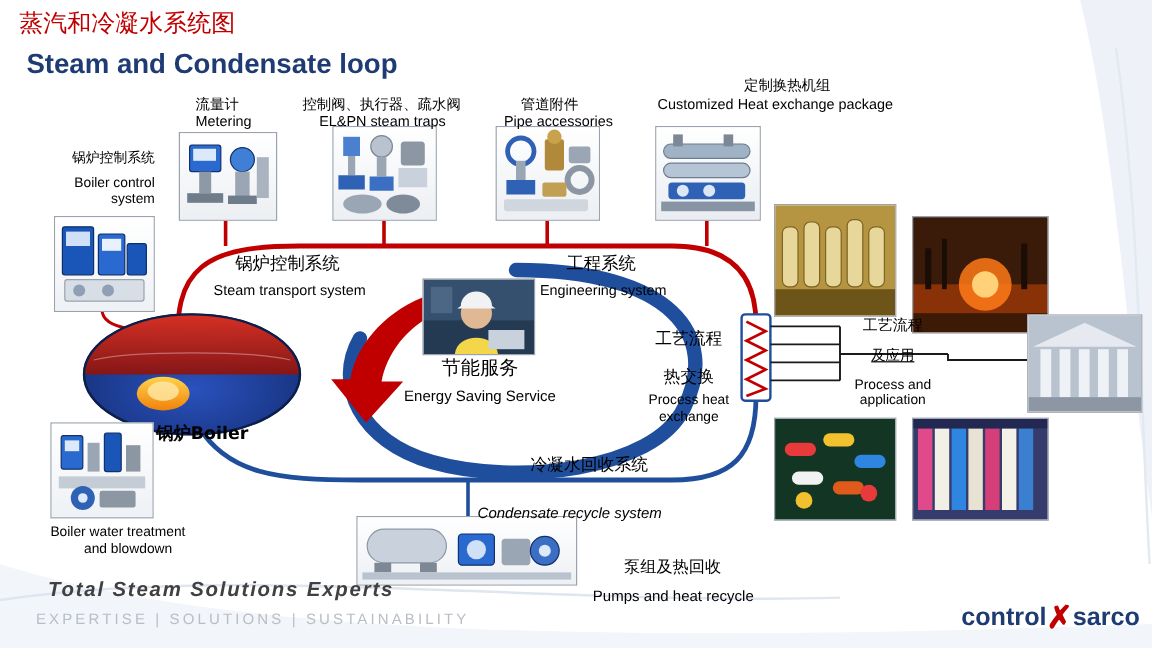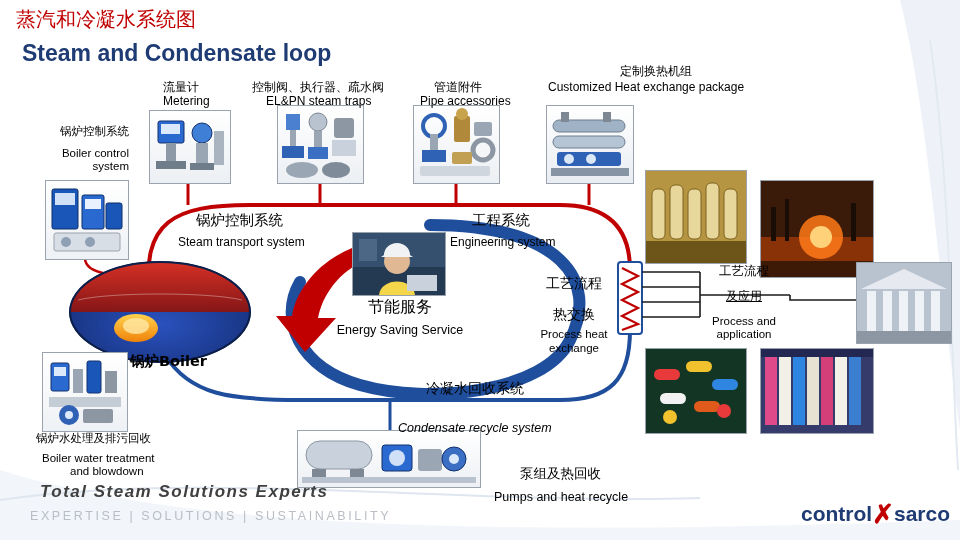--- a/index.html
+++ b/index.html
@@ -359,27 +359,26 @@
   <div class="lbl" style="left:694px;top:264px;width:100px;text-align:center;">
     <div class="cn" style="font-size:12.5px;">工艺流程</div>
     <div class="cn" style="font-size:12px;margin-top:10px;text-decoration:underline;">及应用</div>
     <div class="en" style="font-size:11.5px;margin-top:12px;">Process and</div>
     <div class="en" style="font-size:11.5px;">application</div>
   </div>
 
   <div class="boilerlbl" style="left:130px;top:352px;font-size:14.5px;color:#000;">锅炉Boiler</div>
 
   <div class="lbl" style="left:32px;top:432px;width:160px;font-size:11.5px;">
-    <div class="cn" style="margin-left:4px;">锅炉水处理及排污回收</div>
     <div class="en" style="margin-top:6px;margin-left:10px;">Boiler water treatment</div>
     <div class="en" style="margin-left:38px;">and blowdown</div>
   </div>
 
   <div class="lbl" style="left:398px;top:380px;width:200px;font-size:12.5px;">
-    <div class="cn" style="font-size:14px;margin-left:28px;">冷凝水回收系统</div>
+    <div class="cn" style="font-size:14px;margin-left:44px;">冷凝水回收系统</div>
     <div class="en" style="margin-top:24px;font-style:italic;">Condensate recycle system</div>
   </div>
 
   <div class="lbl" style="left:494px;top:466px;width:170px;font-size:12.5px;">
     <div class="cn" style="font-size:13.5px;margin-left:26px;">泵组及热回收</div>
     <div class="en" style="margin-top:8px;">Pumps and heat recycle</div>
   </div>
 
   <div class="tagline">Total Steam Solutions Experts</div>
   <div class="subtag">EXPERTISE  |  SOLUTIONS  |  SUSTAINABILITY</div>

